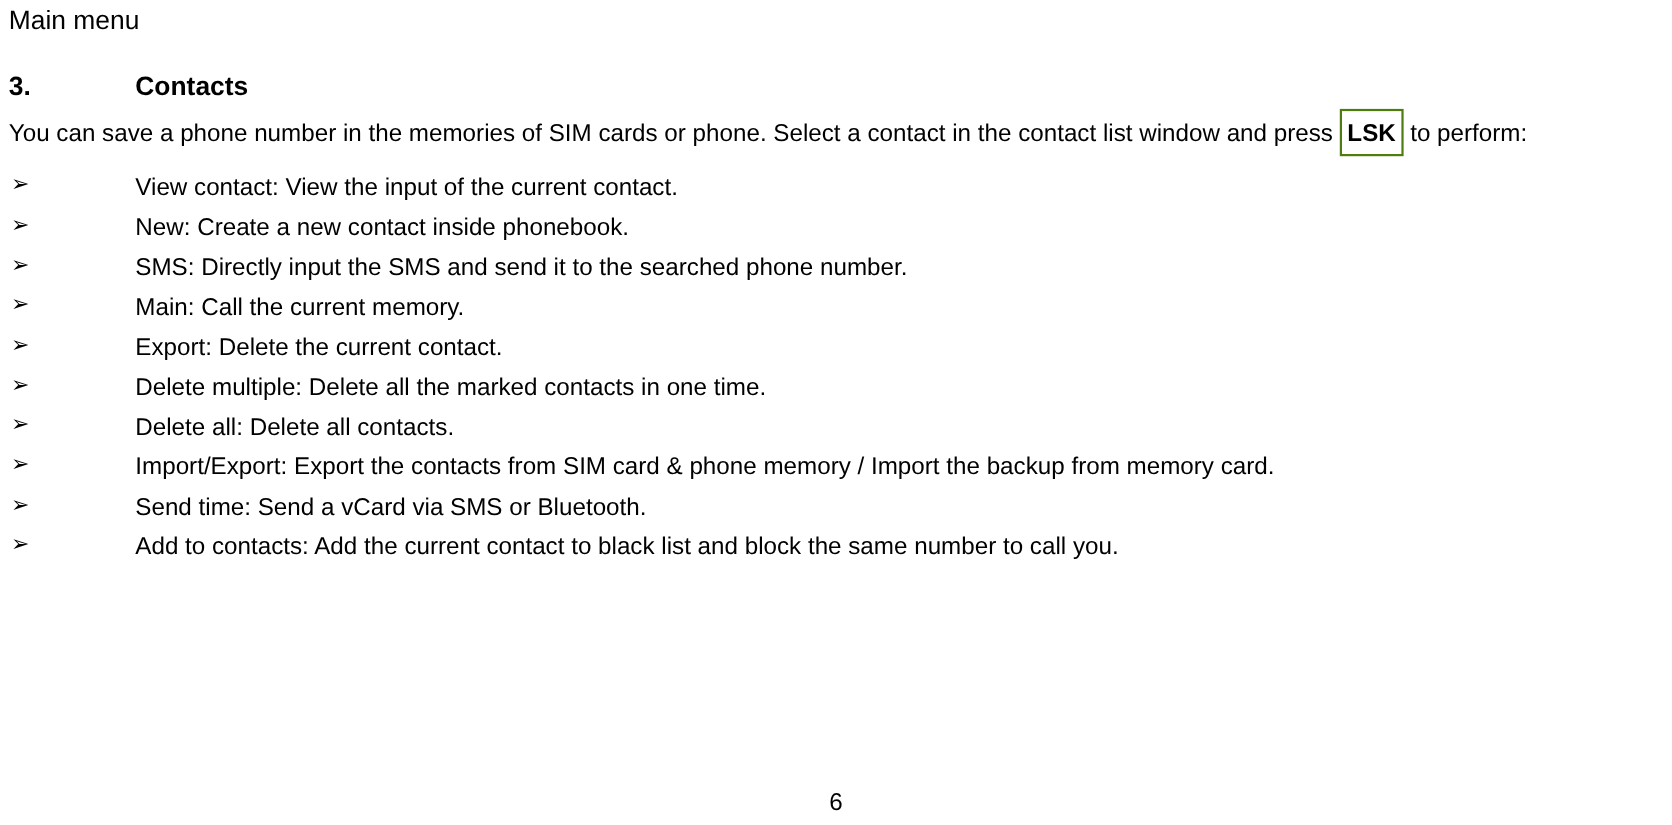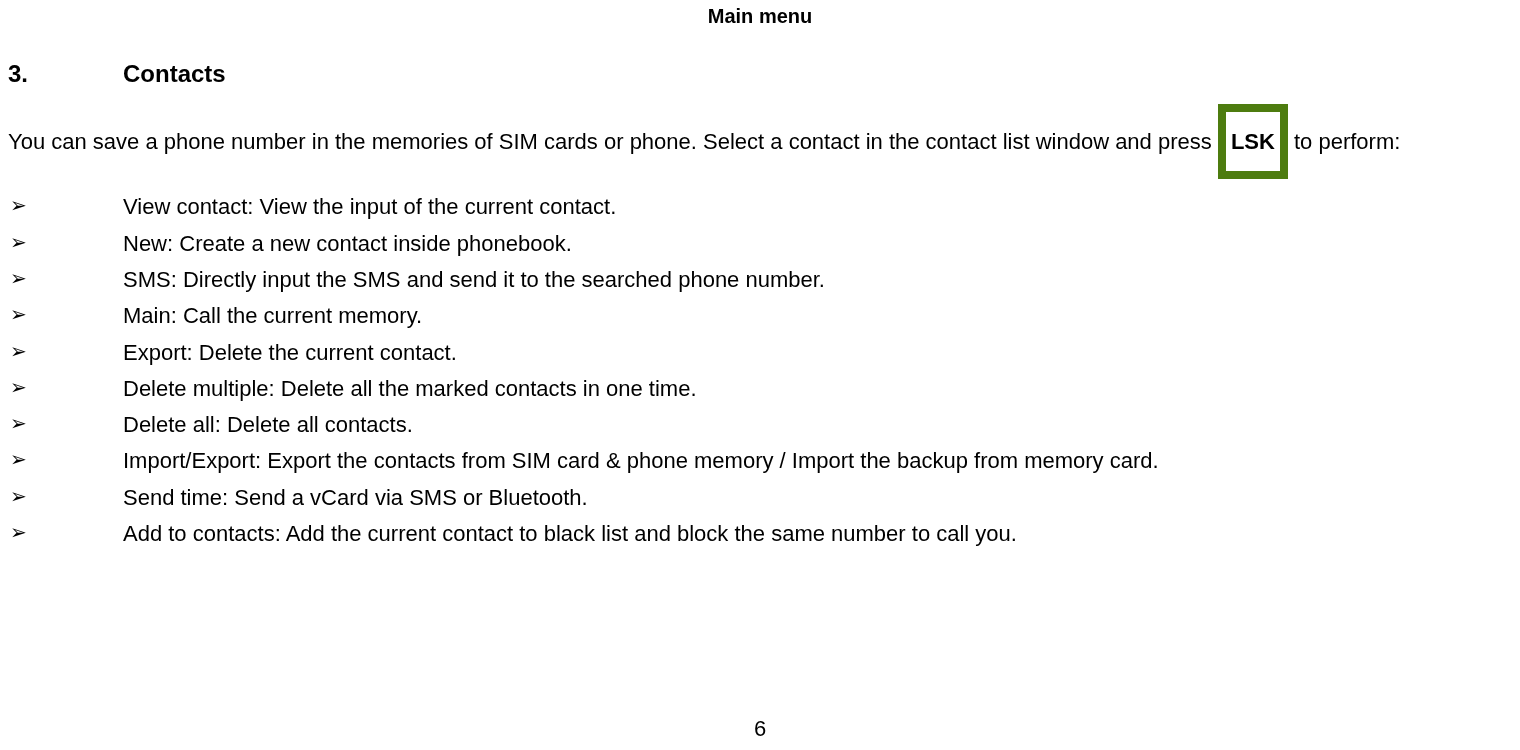--- a/index.html
+++ b/index.html
@@ -11,43 +11,42 @@
       font-family: Verdana, Geneva, sans-serif;
       font-size: 22px;
       color: #000;
       background: #fff;
       width: 1520px;
       height: 750px;
       padding: 5px 8px 0 8px;
       position: relative;
     }
     .title {
-      font-weight: bold;
-      text-align: center;
-      font-size: 20px;
+      font-weight: normal;
+      font-size: 24px;
       margin-bottom: 32px;
     }
     .section-heading {
       font-weight: bold;
       font-size: 24px;
-      margin-bottom: 16px;
+      margin-bottom: 6px;
     }
     .section-number {
       display: inline-block;
       width: 115px;
     }
     .intro {
       text-align: justify;
       line-height: 1.7;
       margin-bottom: 10px;
     }
     .lsk-box {
-      border: 8px solid #4d7c0f;
+      border: 2px solid #4d7c0f;
       font-weight: bold;
-      padding: 11px 5px;
+      padding: 1px 5px;
       display: inline-block;
     }
     .menu-list {
       list-style: none;
     }
     .menu-item {
       display: flex;
       align-items: flex-start;
       line-height: 1.65;
       text-align: justify;

